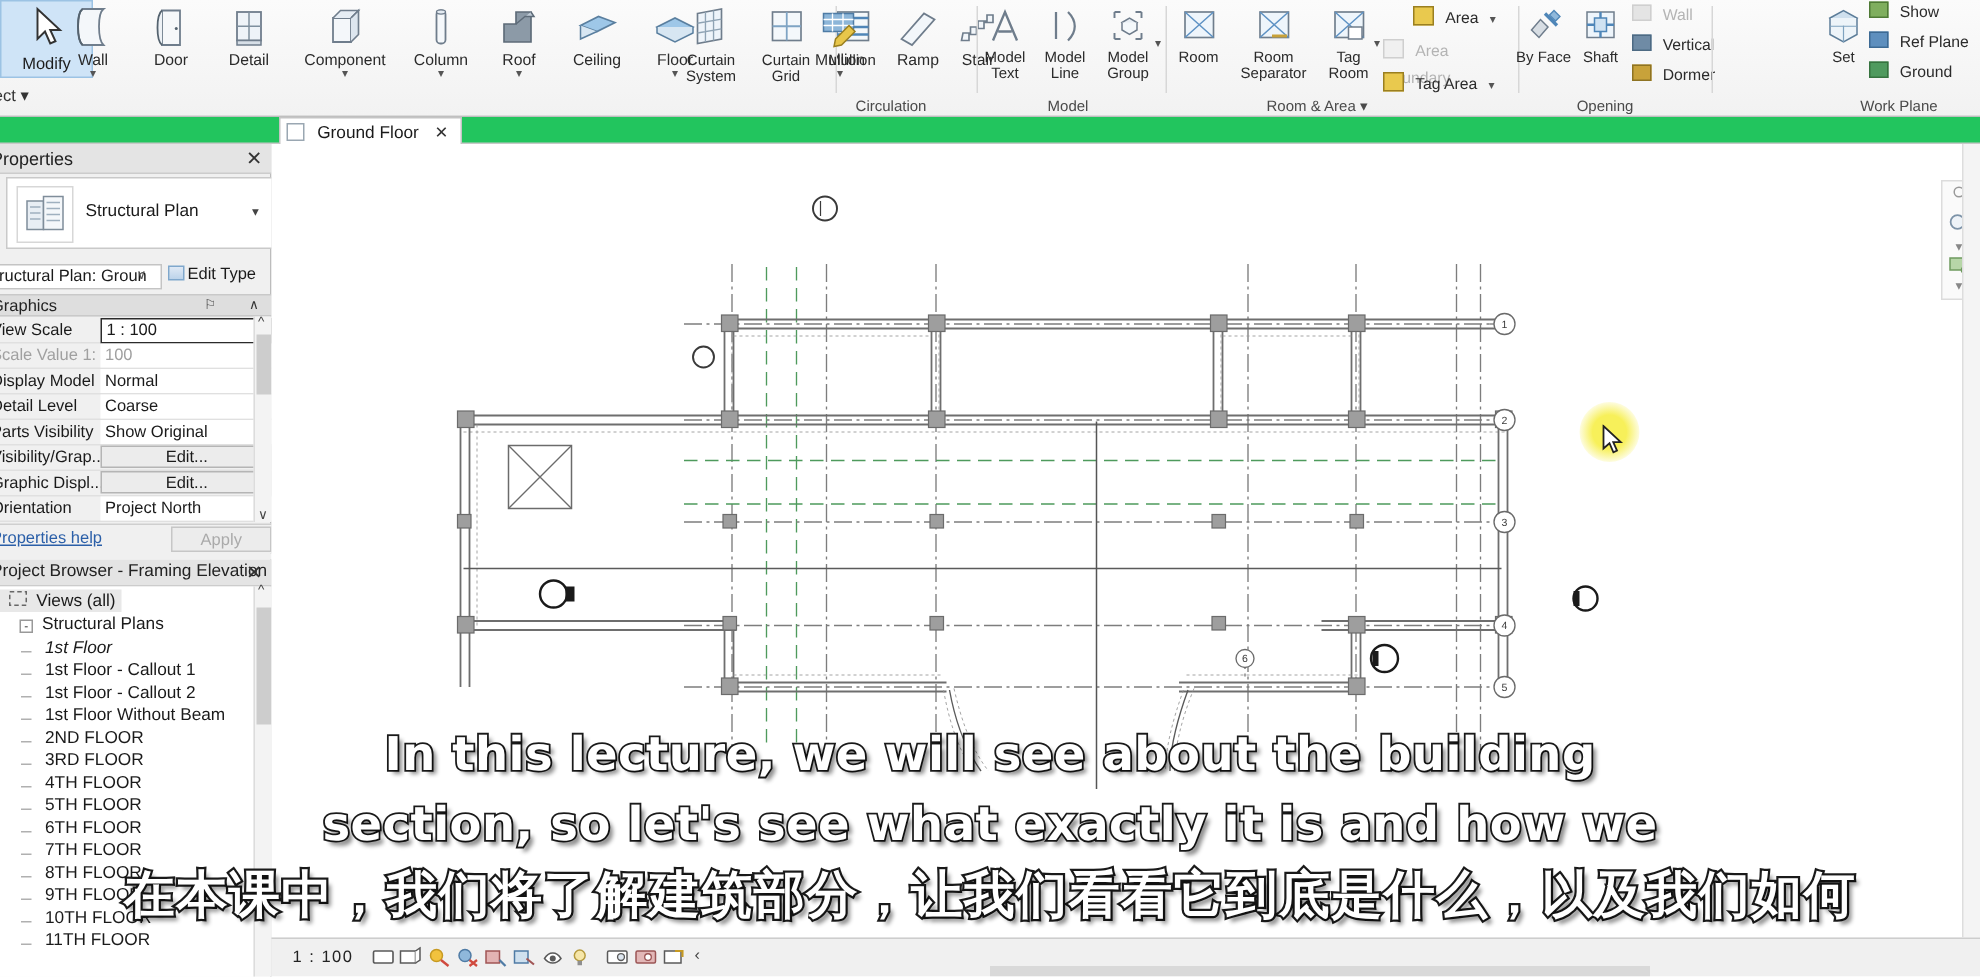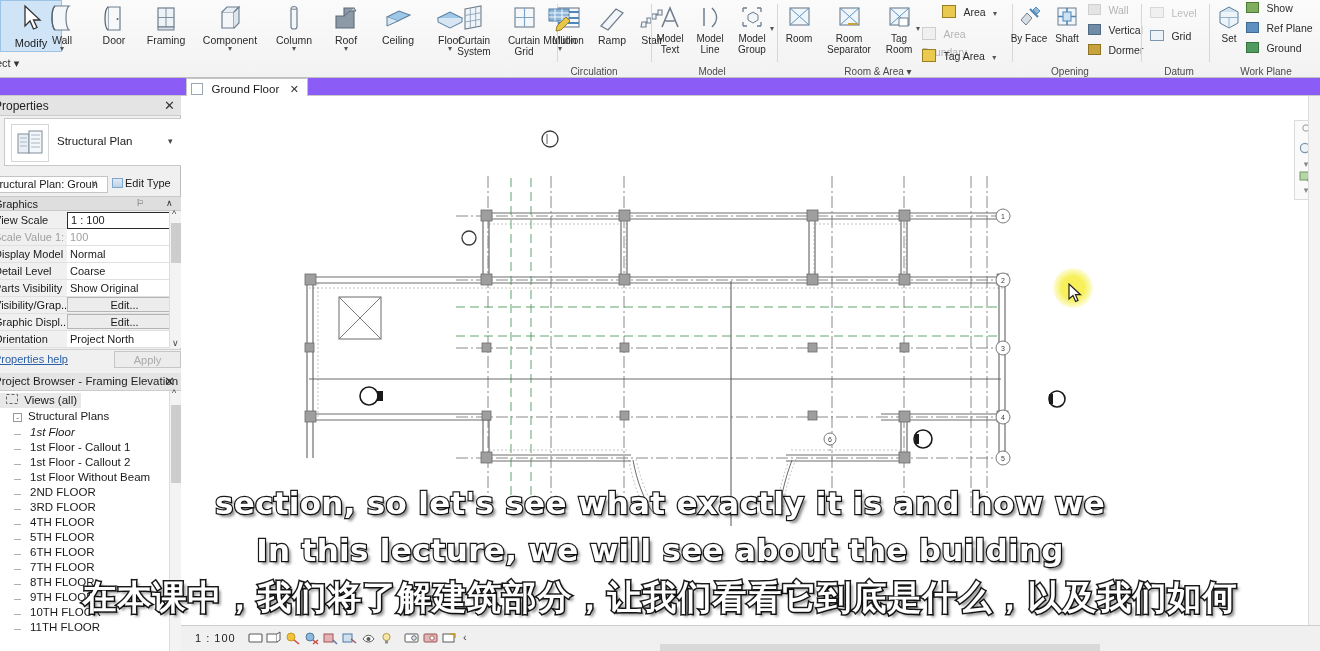--- a/index.html
+++ b/index.html
@@ -27,21 +27,21 @@
   #modifyBtn { position:absolute; left:14px; top:0px; width:62px; height:52px;
     background:#cfe4f7; border:1px solid #9cc3e4; }
   #modifyBtn .lb { position:absolute; bottom:2px; width:100%; text-align:center;
     font-size:11px; color:#1c1c1c; }
   #selectRow { position:absolute; left:-6px; top:57px; font-size:11px; color:#333; }
 
   .icShape { display:inline-block; }
 
   
   #tabbar { position:absolute; left:0; top:78px; width:1320px; height:18px;
-    background:#8b5cf6; border-bottom:1px solid #c8c8c8; }
+    background:#22c55e; border-bottom:1px solid #c8c8c8; }
 
   
   #leftcol { position:absolute; left:0; top:96px; width:181px; height:555px;
     background:#f0f0f0; }
   #propPanel { position:absolute; left:0; top:0; width:181px; height:273px;
     background:#f0f0f0; border-right:1px solid #bcbcbc; }
   #propHdr { position:absolute; left:0; top:0; width:181px; height:20px;
     background:#e4e4e4; border-bottom:1px solid #ccc; }
   #propHdr .t { position:absolute; left:-6px; top:3px; font-size:12px; color:#222; }
   #propHdr .x { position:absolute; left:164px; top:2px; font-size:13px; color:#333; cursor:default; }
@@ -181,21 +181,21 @@
           <circle cx="19.5" cy="15" r="1" fill="#55636f"></circle>
         </svg>
         <span class="lb">Door</span>
       </div>
       <div class="rbtn" style="left:104px;top:2px;">
         <svg class="ic" width="32" height="30" viewBox="0 0 32 30">
           <rect x="8" y="4" width="16" height="19" fill="#eef3f8" stroke="#6f7d8c" stroke-width="1.2"></rect>
           <path d="M8 13.5 H24 M16 4 V23" stroke="#7e8f9e" stroke-width="1"></path>
           <rect x="8" y="23" width="16" height="3" fill="#d7dfe7" stroke="#6f7d8c" stroke-width="1"></rect>
         </svg>
-        <span class="lb">Framing</span>
+        <span class="lb">Detail</span>
       </div>
       <div class="rbtn" style="left:156px;top:2px;width:76px;">
         <svg class="ic" width="32" height="30" viewBox="0 0 32 30">
           <path d="M8 8 L20 8 L20 24 L8 24 Z" fill="#f4f7fa" stroke="#6f7d8c" stroke-width="1.2"></path>
           <path d="M8 8 L13 3 L25 3 L20 8" fill="#e6edf4" stroke="#6f7d8c" stroke-width="1.1"></path>
           <path d="M20 8 L25 3 L25 19 L20 24" fill="#dde6ef" stroke="#6f7d8c" stroke-width="1.1"></path>
         </svg>
         <span class="lb">Component</span>
         <span class="dd">▾</span>
       </div>
@@ -380,32 +380,20 @@
         <span style="font-size:10.5px;color:#2b2b2b;margin-left:3px;">Vertical</span>
       </div>
       <div class="rbtn small" style="left:78px;top:40px;">
         <span style="display:inline-block;width:13px;height:11px;background:#c8a23a;border:1px solid #8e7322;vertical-align:-1px;"></span>
         <span style="font-size:10.5px;color:#2b2b2b;margin-left:3px;">Dormer</span>
       </div>
       <div class="glabel" style="left:0;width:120px;">Opening</div>
       <div class="gsep" style="right:6px;"></div>
     </div>
 
-    <div class="rgroup" style="left:1148px; width:62px;">
-      <div class="rbtn small" style="left:2px;top:3px;">
-        <span style="display:inline-block;width:14px;height:11px;background:#f0f0f0;border:1px solid #d8d8d8;vertical-align:-1px;"></span>
-        <span style="font-size:10.5px;color:#bcbcbc;margin-left:3px;">Level</span>
-      </div>
-      <div class="rbtn small" style="left:2px;top:26px;">
-        <span style="display:inline-block;width:14px;height:11px;background:#eef3f8;border:1px solid #7e97ae;vertical-align:-1px;"></span>
-        <span style="font-size:10.5px;color:#2b2b2b;margin-left:3px;">Grid</span>
-      </div>
-      <div class="glabel" style="left:0;width:62px;">Datum</div>
-      <div class="gsep" style="right:0;"></div>
-    </div>
 
     <div class="rgroup" style="left:1212px; width:108px;">
       <div class="rbtn" style="left:0;top:2px;width:34px;">
         <svg class="ic" width="28" height="28" viewBox="0 0 28 28">
           <path d="M5 8 L14 3 L23 8 L14 13 Z" fill="#cfe0ee" stroke="#5c7d99" stroke-width="1"></path>
           <path d="M5 8 V19 L14 24 L23 19 V8" fill="#edf4f9" stroke="#5c7d99" stroke-width="1"></path>
           <path d="M14 13 V24 M5 13.5 L23 13.5" stroke="#7fa3c0" stroke-width="0.8"></path>
         </svg>
         <span class="lb" style="font-size:10px;">Set</span>
       </div>
@@ -838,18 +826,18 @@
     <span class="carr" style="left:282px;">‹</span>
   </div>
   <div id="hscrollBig"></div>
 
   <div id="hl"></div>
   <svg id="curs" width="16" height="22" viewBox="0 0 16 22">
     <path d="M1 1 L1 16 L5 12.5 L7.6 18.5 L10 17.4 L7.5 11.7 L12.5 11.7 Z" fill="#fff" stroke="#222" stroke-width="1.2"></path>
   </svg>
 
   <div id="subs">
+    <div class="sub-en">In this lecture, we will see about the building</div>
     <div class="sub-en">section, so let's see what exactly it is and how we</div>
-    <div class="sub-en">In this lecture, we will see about the building</div>
     <div class="sub-zh">在本课中，我们将了解建筑部分，让我们看看它到底是什么，以及我们如何</div>
   </div>
 
 </div>
 
 </body></html>

